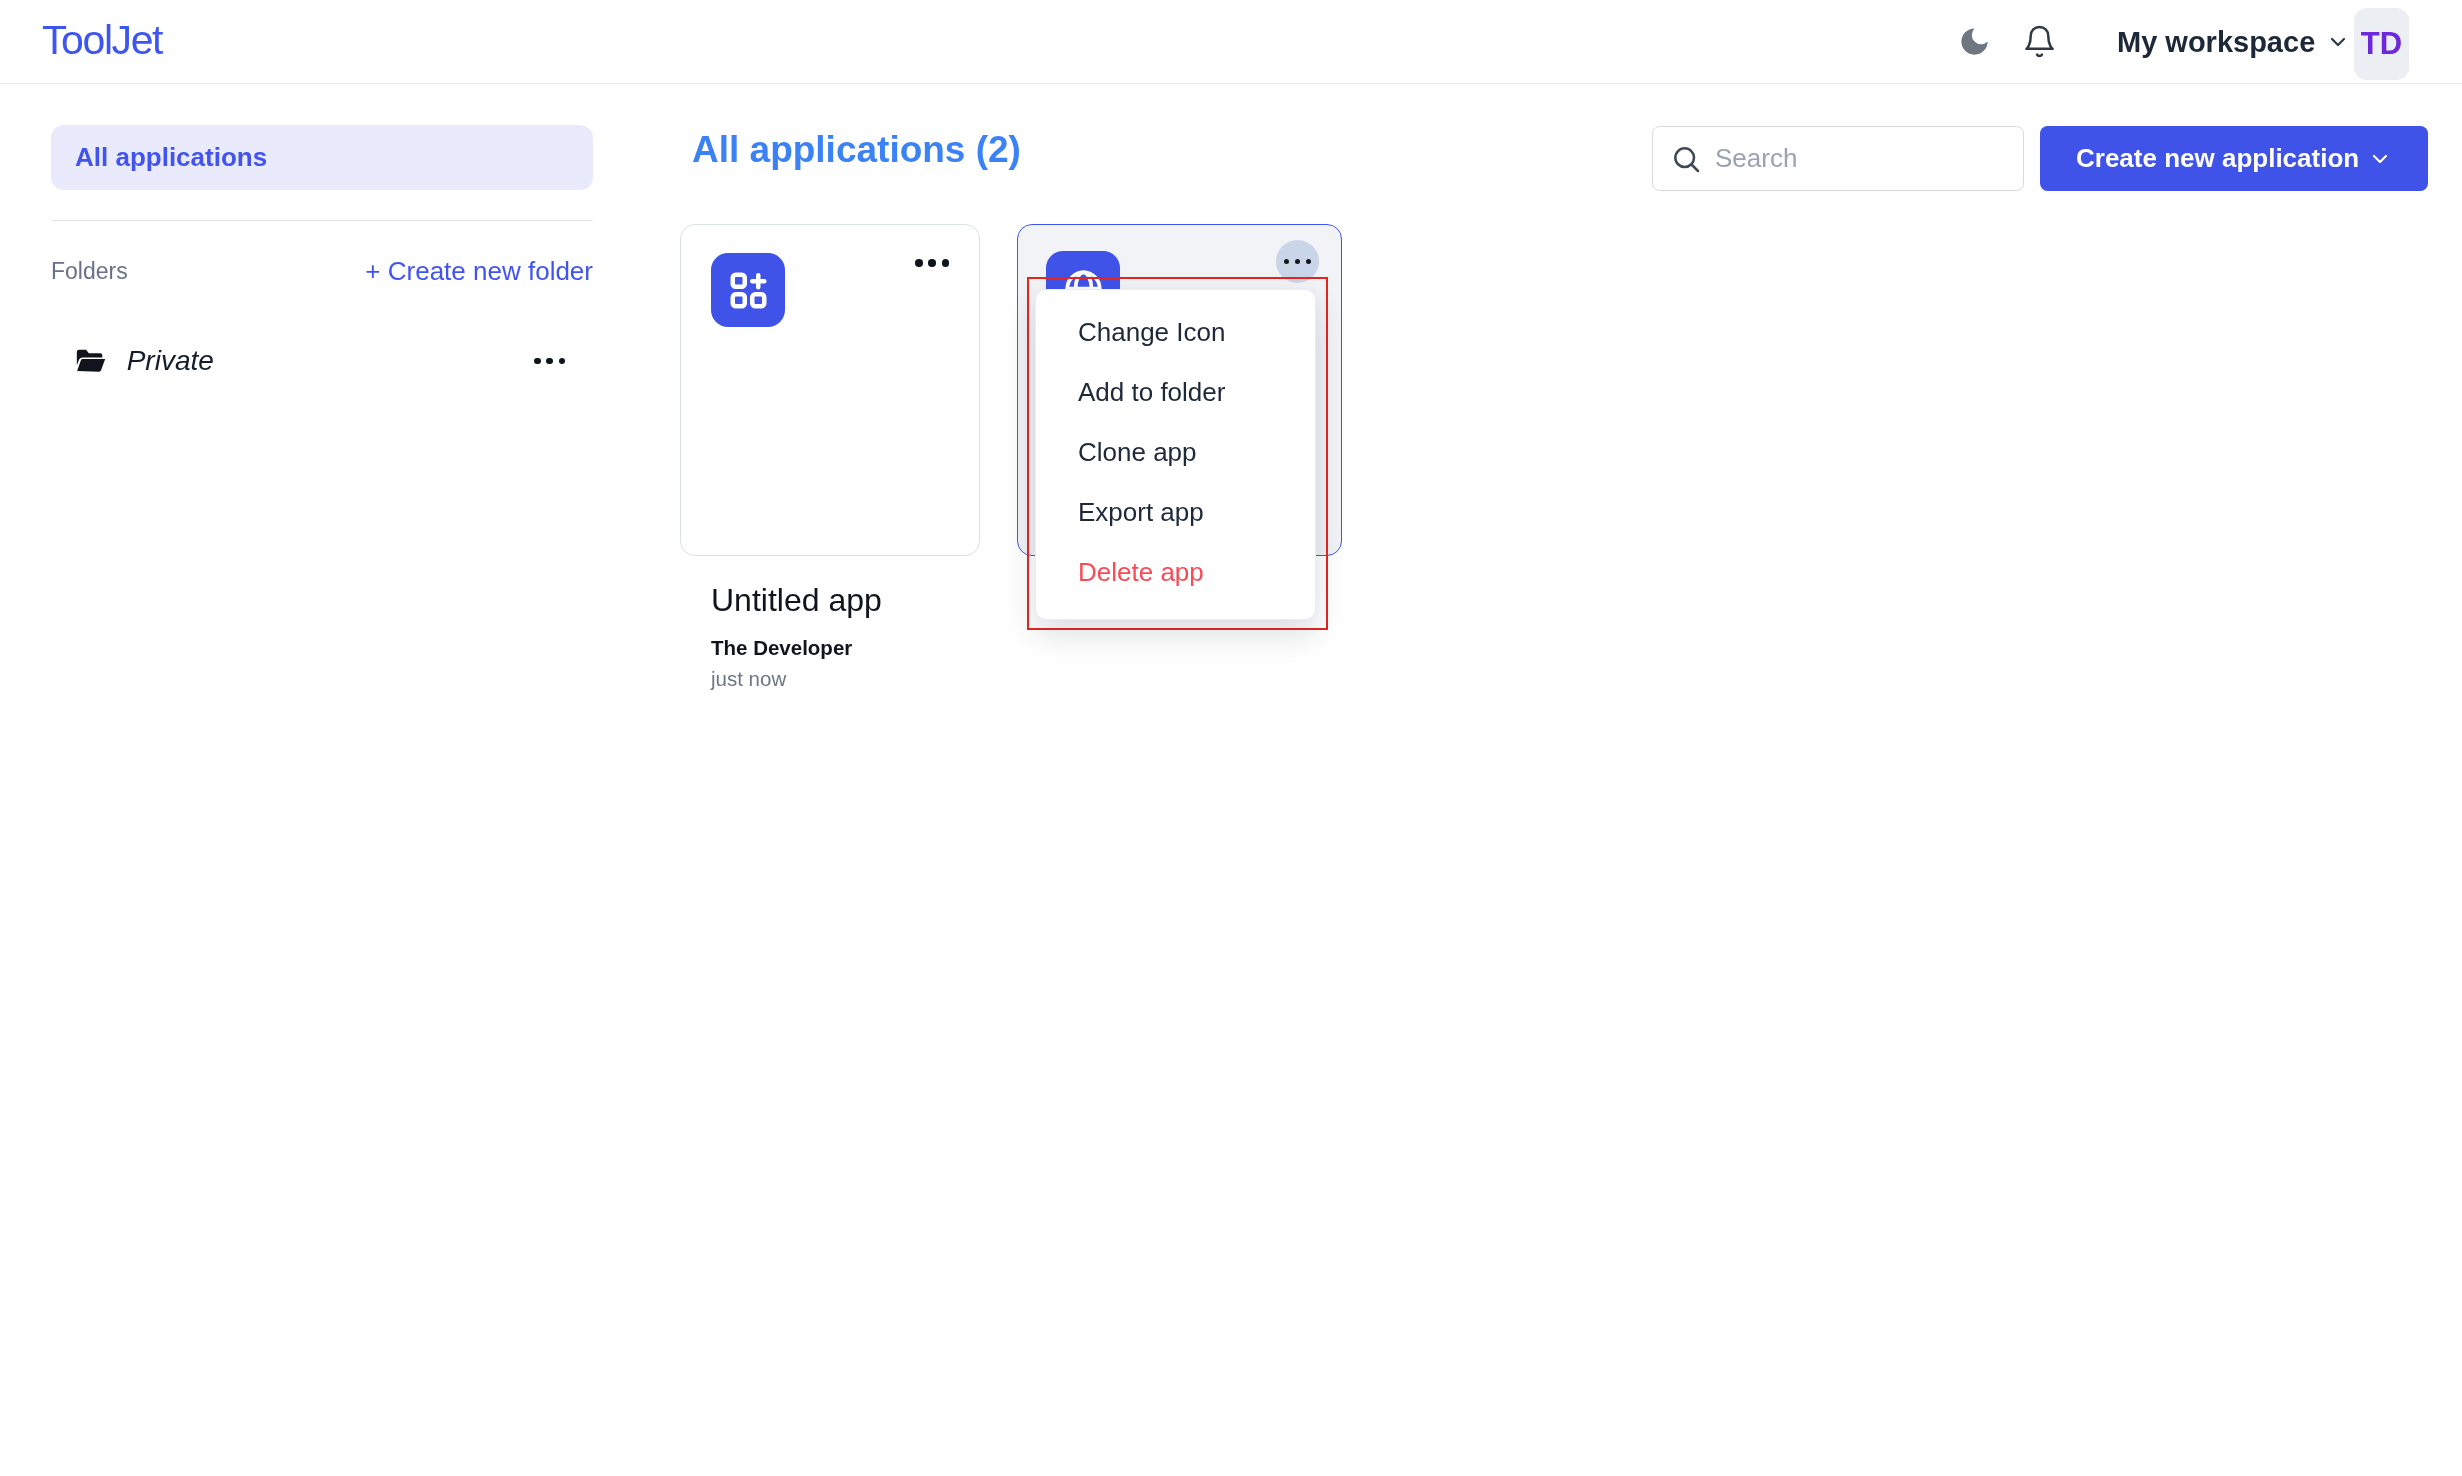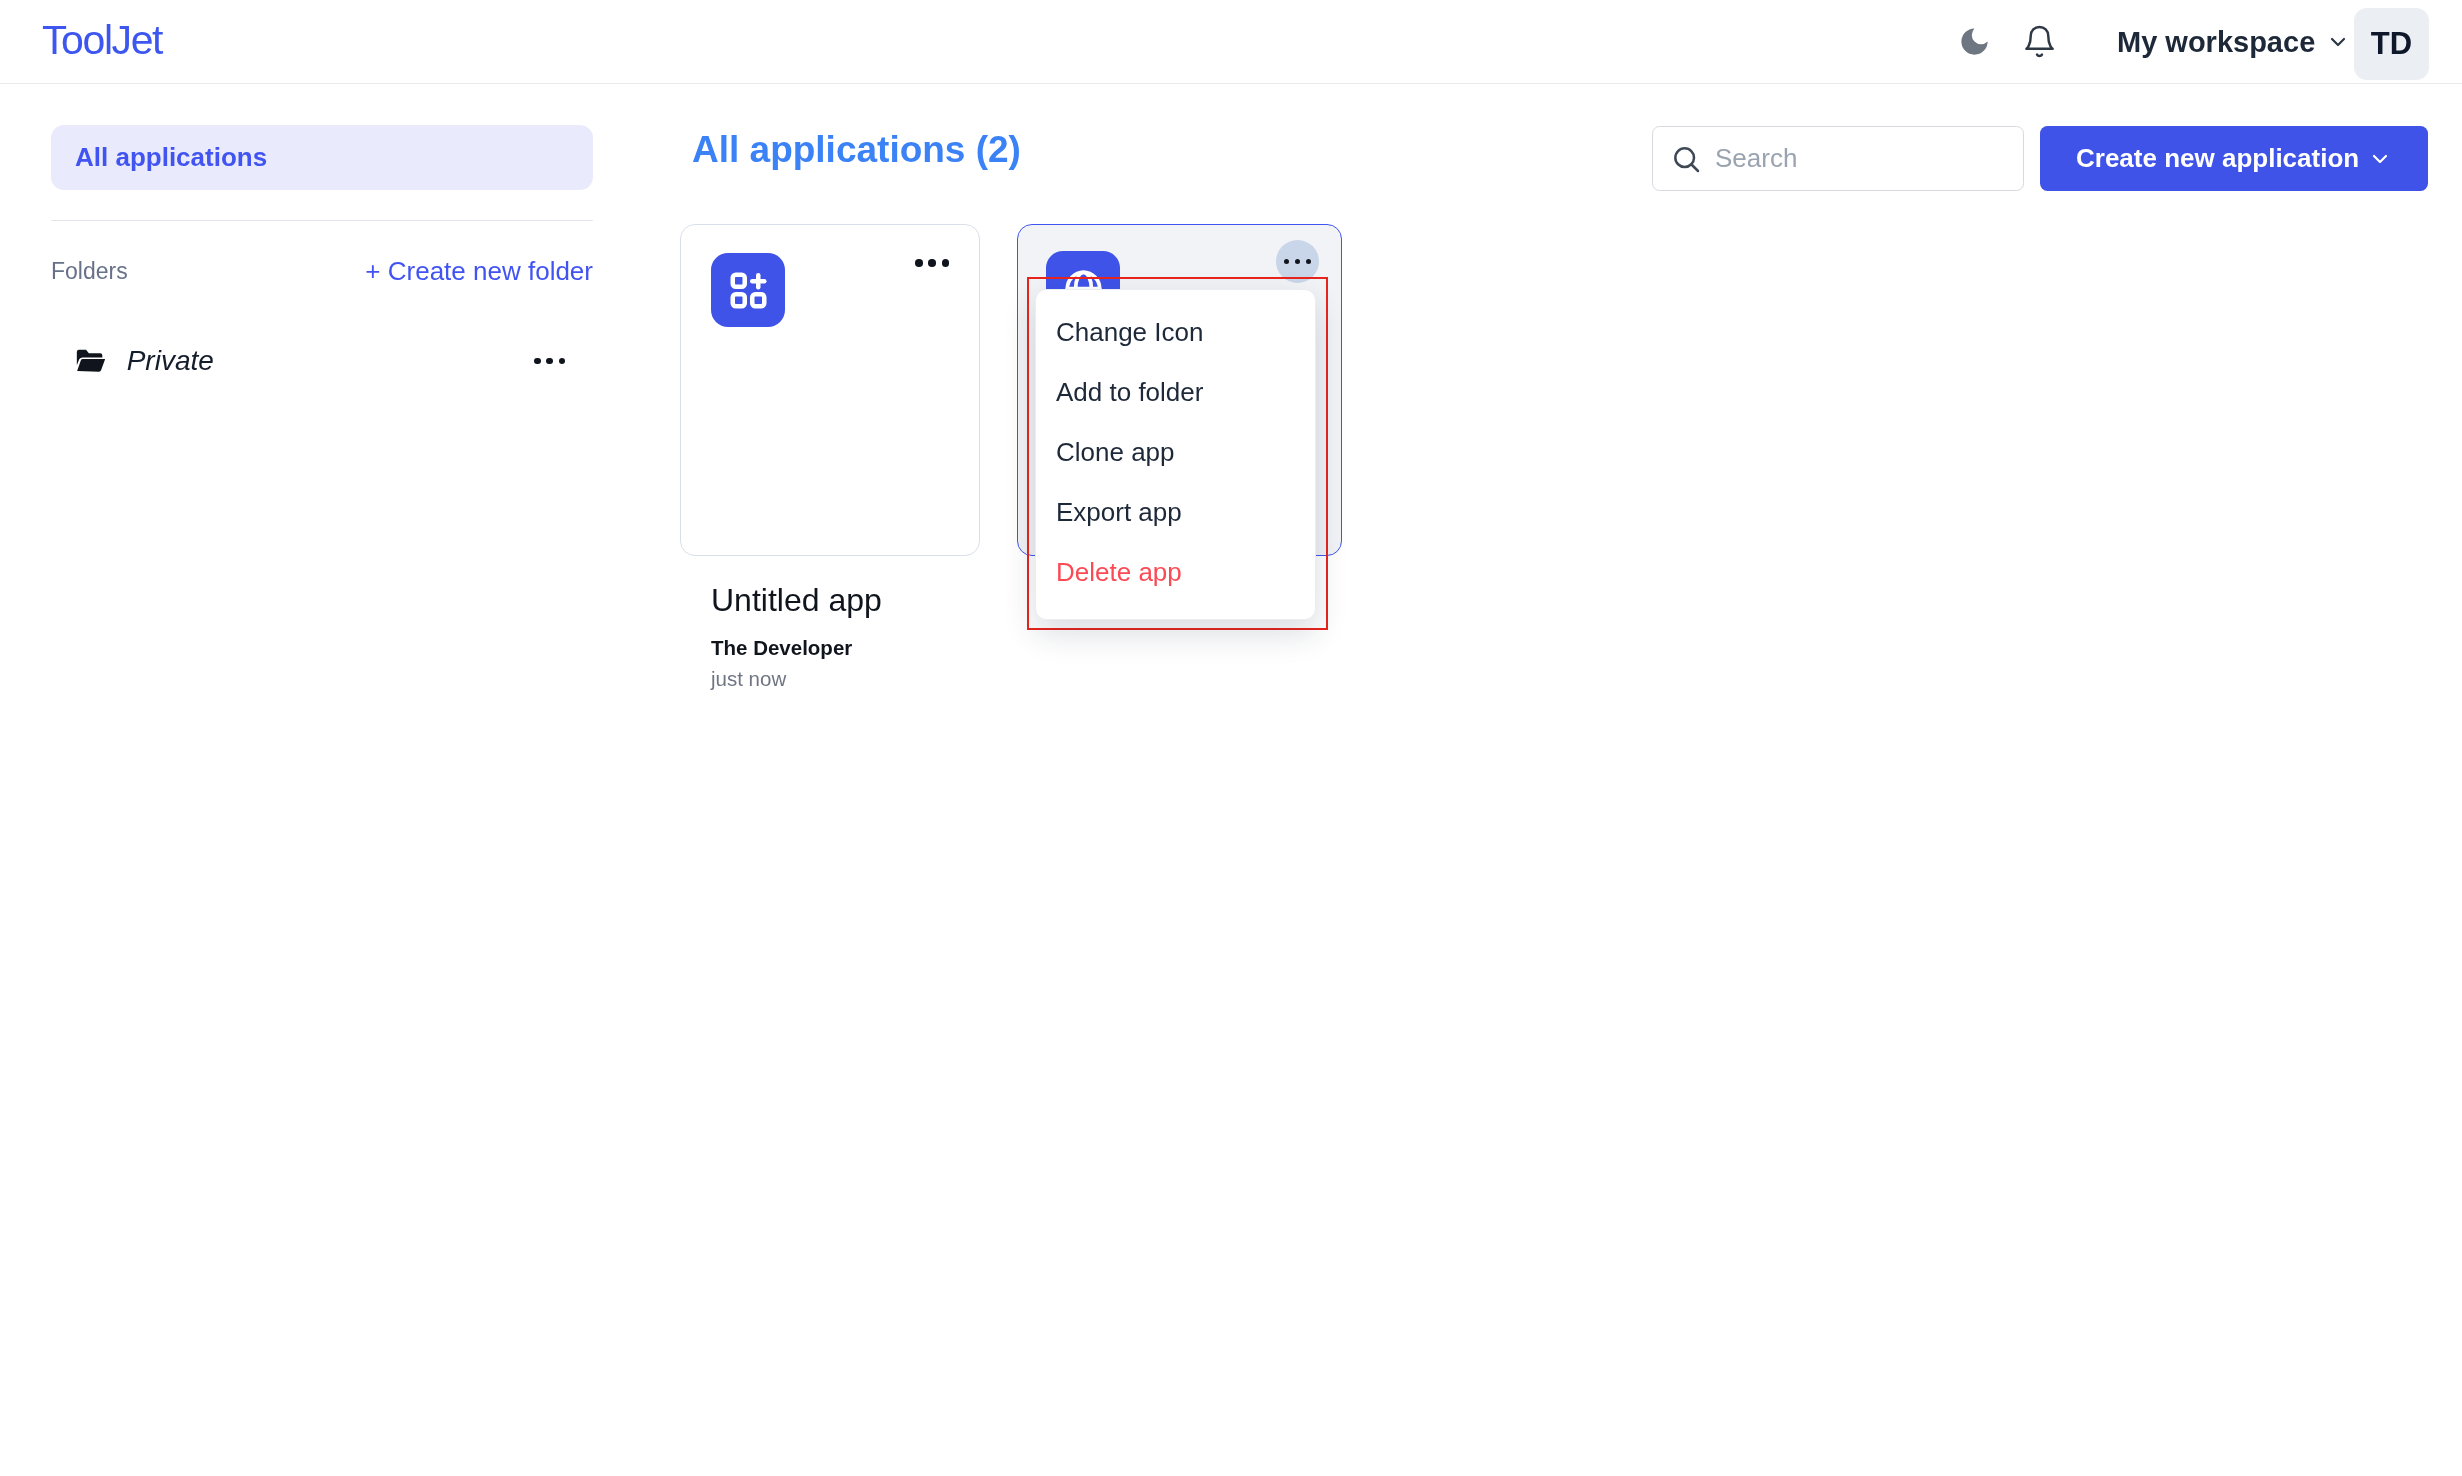--- a/index.html
+++ b/index.html
@@ -24,24 +24,24 @@
   }
   .icon-btn { position: absolute; display: flex; align-items: center; justify-content: center; cursor: pointer; }
   .moon-btn { left: 1955px; top: 22.4px; width: 39px; height: 39px; }
   .bell-btn { left: 2020px; top: 22.4px; width: 39px; height: 39px; }
   .workspace {
     position: absolute; left: 2117px; top: 0; height: 84px;
     display: flex; align-items: center; gap: 11.2px; cursor: pointer;
   }
   .workspace-label { font-size: 29px; font-weight: 700; color: #1d2838; }
   .avatar {
-    position: absolute; left: 2354px; top: 8.4px; width: 75px; height: 72px;
+    position: absolute; left: 2354px; top: 8.4px; width: 55px; height: 72px;
     border-radius: 13px; background: #ebeef2;
     display: flex; align-items: center; justify-content: center;
-    font-size: 31px; font-weight: 700; color: #0f172a; cursor: pointer;
+    font-size: 31px; font-weight: 700; color: #6d28d9; cursor: pointer;
   }
 
   
   .side-active {
     position: absolute; left: 51px; top: 125px; width: 542px; height: 65px;
     border-radius: 13px; background: #e9ebfc;
     display: flex; align-items: center; padding-left: 24px; cursor: pointer;
   }
   .side-active-label { font-size: 26px; font-weight: 700; color: #4154f1; }
   .side-divider {
@@ -117,21 +117,21 @@
     position: absolute; left: 1027px; top: 277px; width: 301px; height: 353px;
     border: 2.8px solid #e8251d; z-index: 5; pointer-events: none;
   }
   .context-menu {
     position: absolute; left: 1035px; top: 289px; width: 281px;
     background: #fff; border: 0.9px solid #ecedf0; border-radius: 11.2px;
     box-shadow: 0 13px 32px rgba(25,39,62,0.16);
     padding: 12px 0 17px 0; z-index: 6;
   }
   .menu-item {
-    height: 60px; display: flex; align-items: center; padding-left: 20px;
+    height: 60px; display: flex; align-items: center; padding-left: 42px;
     font-size: 26px; font-weight: 500; color: #1d2838; cursor: pointer;
   }
   .menu-item.danger { color: #fb4a55; }
 
   svg { display: block; }
 </style>
 </head>
 <body>
 
 <header class="header">

